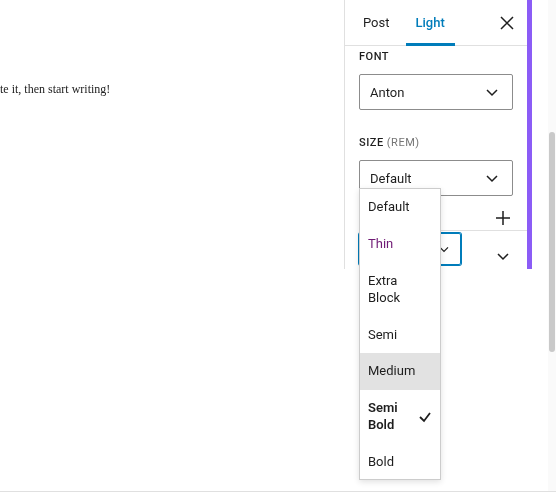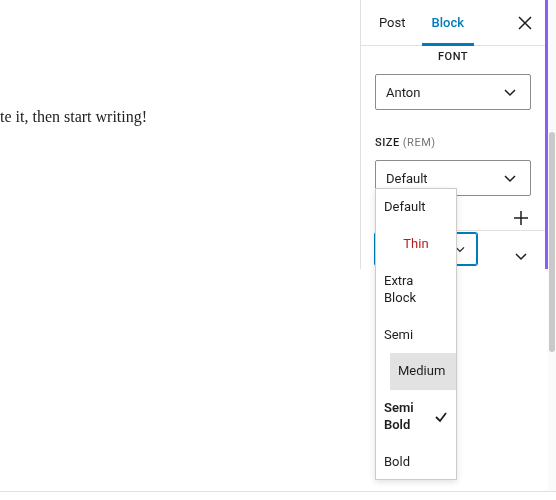--- a/index.html
+++ b/index.html
@@ -12,36 +12,36 @@
       color: #1e1e1e;
       position: relative;
       overflow: hidden;
     }
     .editor-area {
       position: absolute;
       left: 0;
       top: 0;
       width: 358px;
       height: 490px;
-      padding-top: 108px;
+      padding-top: 82px;
       font-family: Georgia, serif;
-      font-size: 16px;
+      font-size: 12px;
       color: #222;
     }
     .editor-text {
       white-space: nowrap;
     }
     .panel {
       position: absolute;
-      right: 8px;
+      right: 24px;
       top: 0;
       width: 188px;
       background: #fff;
       border-left: 1px solid #e0e0e0;
-      border-right: 3px solid #8b5cf6;
+      border-right: 5px solid #8b5cf6;
     }
     .tabs {
       display: flex;
       height: 46px;
       align-items: center;
       padding: 0 8px;
       border-bottom: 1px solid #e0e0e0;
       gap: 6px;
     }
     .tab {
@@ -124,22 +124,22 @@
       padding: 10px 8px;
       font-size: 13px;
       cursor: pointer;
       display: flex;
       align-items: center;
       justify-content: space-between;
       gap: 4px;
       line-height: 1.3;
     }
     .dd-item .dd-label { flex: 1; }
-    .dd-item.disabled { color: #b91c1c; text-align: center; }
-    .dd-item.hover { background: #e2e2e2; margin-left: 14px; }
+    .dd-item.disabled { color: #701a75; }
+    .dd-item.hover { background: #e2e2e2; }
     .dd-item.selected { font-weight: 600; }
     .check-mark {
       width: 14px;
       height: 14px;
       flex-shrink: 0;
     }
     .dropdown-scroll::-webkit-scrollbar { width: 8px; }
     .dropdown-scroll::-webkit-scrollbar-thumb { background: #bdbdbd; border-radius: 4px; }
     .dropdown-scroll::-webkit-scrollbar-track { background: #f1f1f1; }
     .plus-btn {
@@ -202,29 +202,29 @@
 <body>
 
 <div class="editor-area">
   <span class="editor-text">te it, then start writing!</span>
 </div>
 
 <div class="panel">
 
   <div class="tabs">
     <div class="tab">Post</div>
-    <div class="tab active">Block</div>
+    <div class="tab active">Light</div>
     <div class="close-icon">
       <svg width="14" height="14" viewBox="0 0 14 14">
           <path d="M1 1 L13 13 M13 1 L1 13" stroke="#1e1e1e" stroke-width="1.5" fill="none"></path>
         </svg>
     </div>
   </div>
 
-  <div class="section" style="padding-top:2px;padding-bottom:12px;text-align:center;">
+  <div class="section" style="padding-top:2px;padding-bottom:12px;">
     <span class="section-label">FONT</span>
     <div class="select-field">
       <span>Anton</span>
       <svg class="chevron-down" viewBox="0 0 20 20">
           <path d="M5 8 L10 13 L15 8" stroke="#1e1e1e" stroke-width="1.5" fill="none"></path>
         </svg>
     </div>
   </div>
 
   <div class="section">

